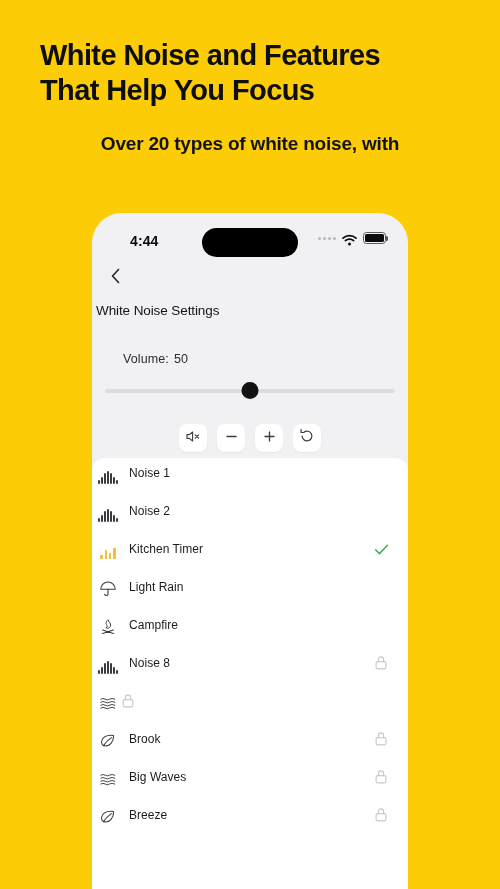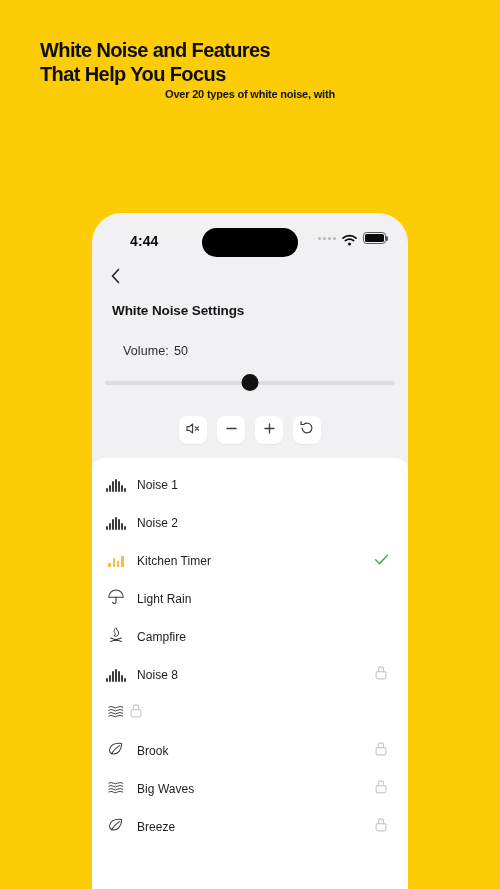--- a/index.html
+++ b/index.html
@@ -6,26 +6,26 @@
   html, body {
     width:500px; height:889px;
     overflow:hidden;
     font-family:"Liberation Sans", sans-serif;
   }
   body { background:#FCCC06; position:relative; }
 
   
   .promo { position:absolute; left:0; top:0; width:500px; padding:0 40px; }
   .promo-title {
-    font-size:20px; font-weight:bold; color:#0E0E0E;
+    font-size:29px; font-weight:bold; color:#0E0E0E;
     letter-spacing:-0.6px; line-height:1.22; margin-top:38px;
   }
   .promo-sub {
-    font-size:11px; font-weight:bold; color:#131313;
-    line-height:1.42; text-align:center;
+    font-size:19px; font-weight:bold; color:#131313;
+    line-height:1.42; margin-top:22px; text-align:center;
     padding:0 16px; letter-spacing:-0.2px;
   }
 
   
   .phone {
     position:absolute; left:92px; top:213px;
     width:316px; height:690px;
     background:#F1F1F4;
     border-radius:30px 30px 0 0;
     overflow:hidden;
@@ -60,27 +60,27 @@
     content:""; position:absolute; right:-3.2px; top:3.4px;
     width:2px; height:4.2px; background:#59595E; border-radius:0 1.6px 1.6px 0;
   }
   .batt i { display:block; width:100%; height:100%; background:#0B0B0B; border-radius:1.6px; }
 
   
   .navbar { height:36px; position:relative; }
   .back-chev { position:absolute; left:13px; top:2px; width:22px; height:22px; cursor:pointer; }
 
   .screen-title {
-    padding:4px 0 0 20px; font-size:13.5px; font-weight:bold;
+    padding:4px 0 0 4px; font-size:13.5px; font-weight:normal;
     color:#141414; letter-spacing:-0.1px;
   }
 
   
   .vol-label {
-    margin:26px 0 0 31px; font-size:12.5px; color:#2C2C30;
+    margin:34px 0 0 31px; font-size:12.5px; color:#2C2C30;
     letter-spacing:0.1px;
   }
   .vol-num { margin-left:5px; }
   .slider-wrap { margin:16px 13px 0 13px; position:relative; height:18px; }
   .slider-track {
     position:absolute; top:7px; left:0; right:0; height:3.5px;
     background:#DCDCE0; border-radius:2px;
   }
   .slider-thumb {
     position:absolute; top:0; left:50%; transform:translateX(-50%);
@@ -98,22 +98,22 @@
     box-shadow:0 1px 2px rgba(0,0,0,0.05); cursor:pointer;
   }
 
   
   .list-panel {
     position:absolute; left:0; right:0; top:245px; bottom:0;
     background:#FFFFFF; border-radius:13px 13px 0 0;
     padding-top:8px;
   }
   .list-row {
-    height:38px; display:flex; align-items:center;
-    padding:0 18px 0 13px; cursor:pointer;
+    height:38px; display:flex; 
+    padding:0 18px 0 5px; cursor:pointer;
   }
   .row-icon {
     width:22px; height:22px; flex:0 0 22px;
     display:flex; align-items:center; justify-content:center;
   }
   .row-label {
     margin-left:10px; font-size:12px; color:#1C1C20;
     letter-spacing:0.05px; flex:1;
   }
   .row-trail { width:18px; height:18px; display:flex; align-items:center; justify-content:center; }

